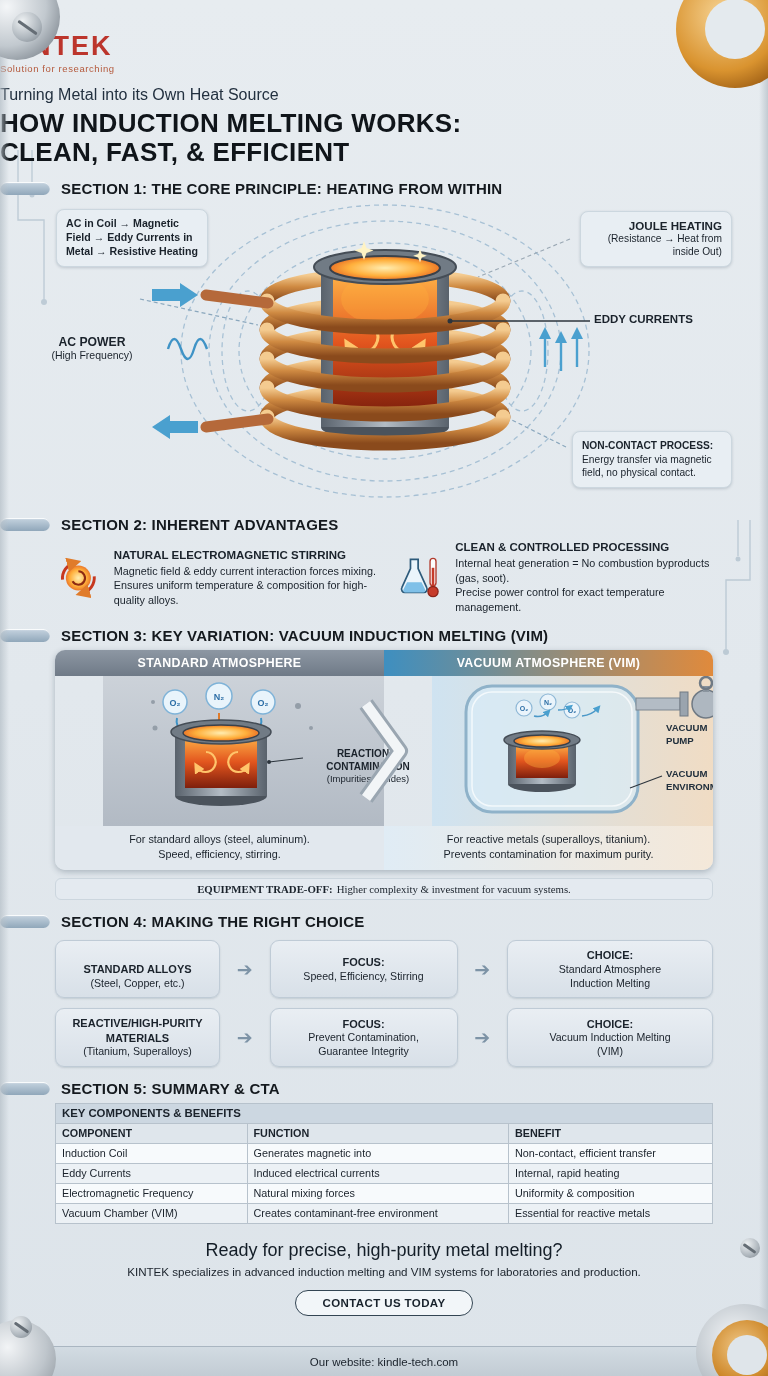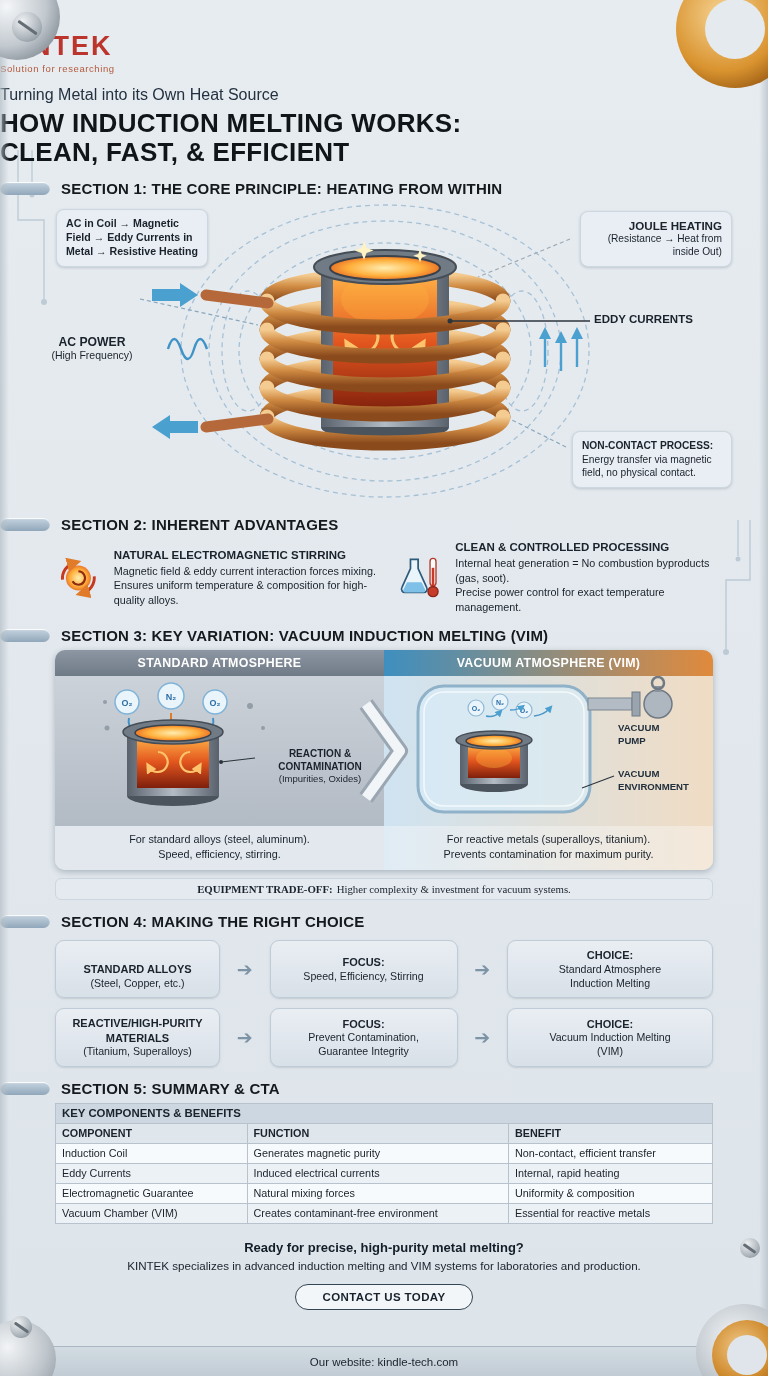--- a/index.html
+++ b/index.html
@@ -56,21 +56,21 @@
   .adv{flex:1;display:flex;gap:12px;align-items:center;}
   .adv .txt .t{font-weight:800;font-size:11.5px;margin-bottom:3px;}
   .adv .txt .b{font-size:10.8px;line-height:1.35;white-space:pre-line;}
   
   .panels{position:relative;display:flex;margin:6px 55px 0;border-radius:10px;overflow:hidden;
           box-shadow:0 2px 6px rgba(30,50,70,.28);z-index:1;}
   .panel{width:50%;}
   .ph{height:26px;line-height:26px;text-align:center;color:#fff;font-weight:800;font-size:12.4px;letter-spacing:.3px;}
   .ph.std{background:linear-gradient(180deg,#8d97a3,#6e7temp987);background:linear-gradient(180deg,#8d97a3,#6f7a87);}
   .ph.vac{background:linear-gradient(90deg,#3e8fc0,#e08a3c);}
-  .pb{position:relative;height:150px;}
+  .pb{position:relative;height:150px;margin-left:48px;}
   .pb.std{background:linear-gradient(180deg,#ccd2d9,#b2bac4);}
   .pb.vac{background:linear-gradient(90deg,#cfe3f1,#f0dcc4);}
   .pc{height:44px;font-size:10.8px;text-align:center;padding-top:6px;white-space:pre-line;line-height:1.35;}
   .pc.std{background:#e2e8ee;}
   .pc.vac{background:linear-gradient(90deg,#e0ecf5,#f4e8d9);}
   .std-label{position:absolute;left:204px;top:72px;width:122px;text-align:center;}
   .std-label .t{font-weight:800;font-size:10px;line-height:1.25;}
   .std-label .s{font-size:9.5px;}
   .vac-pump-label,.vac-env-label{position:absolute;left:234px;width:92px;font-weight:800;font-size:9.6px;line-height:1.3;white-space:pre-line;color:#22303d;}
   .vac-pump-label{top:46px;}
@@ -91,21 +91,21 @@
   .arr::after{content:"\2794";}
   
   .tbl{width:658px;margin:6px 55px 0;border-collapse:collapse;font-size:10.8px;position:relative;z-index:1;}
   .tbl th,.tbl td{border:1px solid #b7c2cc;padding:3.5px 6px;text-align:left;}
   .tbl .tt{background:#ccd7e1;font-weight:800;font-size:11.4px;}
   .tbl .th{background:#dfe6ec;font-weight:800;}
   .tbl tbody tr:nth-child(odd) td{background:#f7fafc;}
   .tbl tbody tr:nth-child(even) td{background:#ecf1f5;}
   
   .cta{text-align:center;margin-top:16px;position:relative;z-index:1;}
-  .cta .t{font-size:13px;font-weight:700;color:#131d27;}
+  .cta .t{font-size:18px;font-weight:400;color:#131d27;}
   .cta .b{font-size:11.6px;margin-top:4px;}
   .cta button{margin-top:12px;background:#f2f6f9;border:1.6px solid #33455340;border:1.6px solid #334553;
               border-radius:16px;padding:6px 26px;font-weight:800;font-size:11.5px;letter-spacing:.4px;
               font-family:inherit;color:#18222c;cursor:pointer;}
   .foot{position:absolute;left:0;right:0;bottom:0;height:30px;line-height:30px;text-align:center;
         font-size:11.5px;background:linear-gradient(180deg,#d2dbe2,#c2ccd4);border-top:1px solid #aab6c1;z-index:2;}
 </style>
 </head>
 <body>
 
@@ -466,30 +466,30 @@
           </tr>
         <tr>
           <th class="th">COMPONENT</th>
           <th class="th">FUNCTION</th>
           <th class="th">BENEFIT</th>
         </tr>
       </thead>
       <tbody>
         <tr>
           <td>Induction Coil</td>
-          <td>Generates magnetic purity</td>
+          <td>Generates magnetic into</td>
           <td>Non-contact, efficient transfer</td>
         </tr>
         <tr>
           <td>Eddy Currents</td>
           <td>Induced electrical currents</td>
           <td>Internal, rapid heating</td>
         </tr>
         <tr>
-          <td>Electromagnetic Guarantee</td>
+          <td>Electromagnetic Frequency</td>
           <td>Natural mixing forces</td>
           <td>Uniformity &amp; composition</td>
         </tr>
         <tr>
           <td>Vacuum Chamber (VIM)</td>
           <td>Creates contaminant-free environment</td>
           <td>Essential for reactive metals</td>
         </tr>
       </tbody>
     </table>

